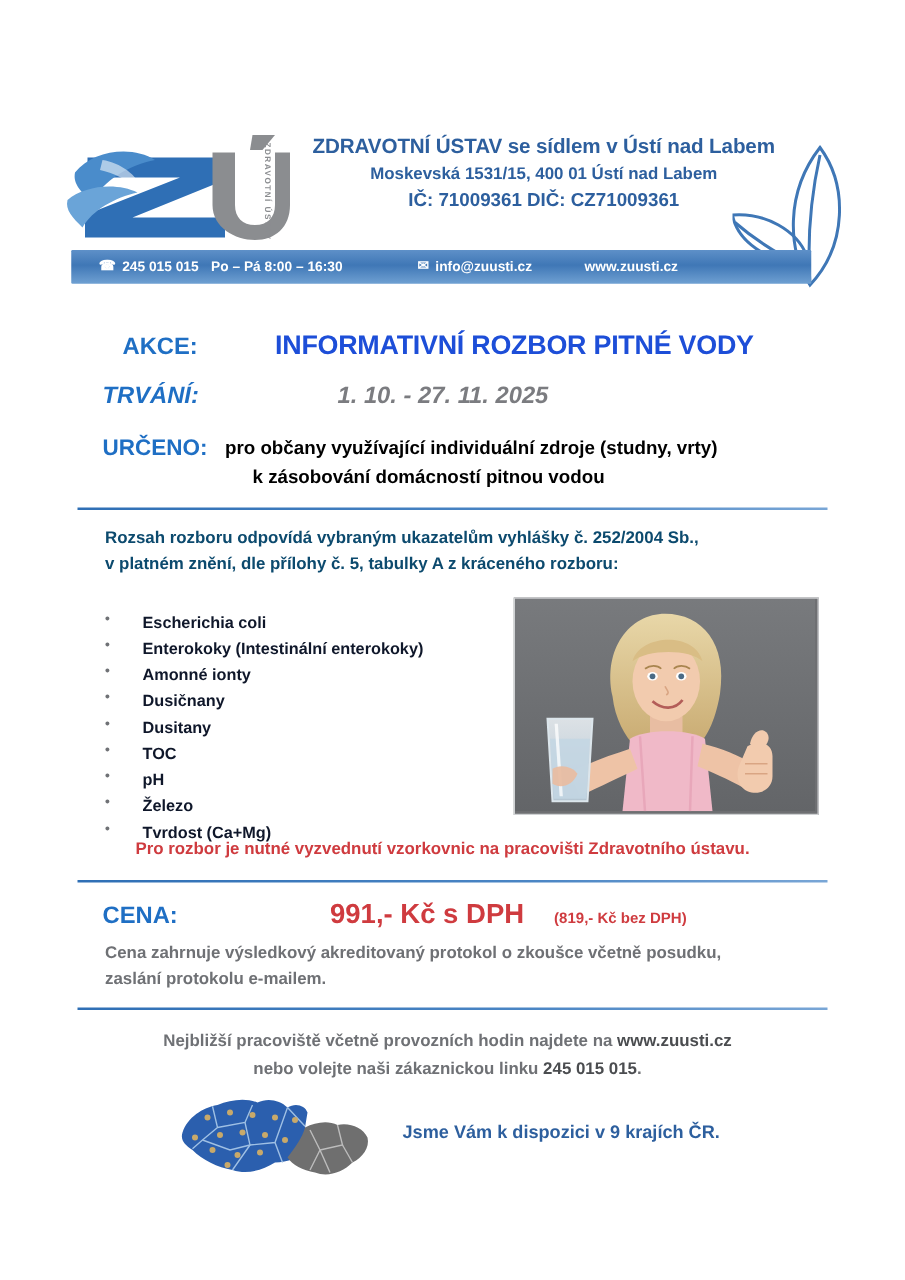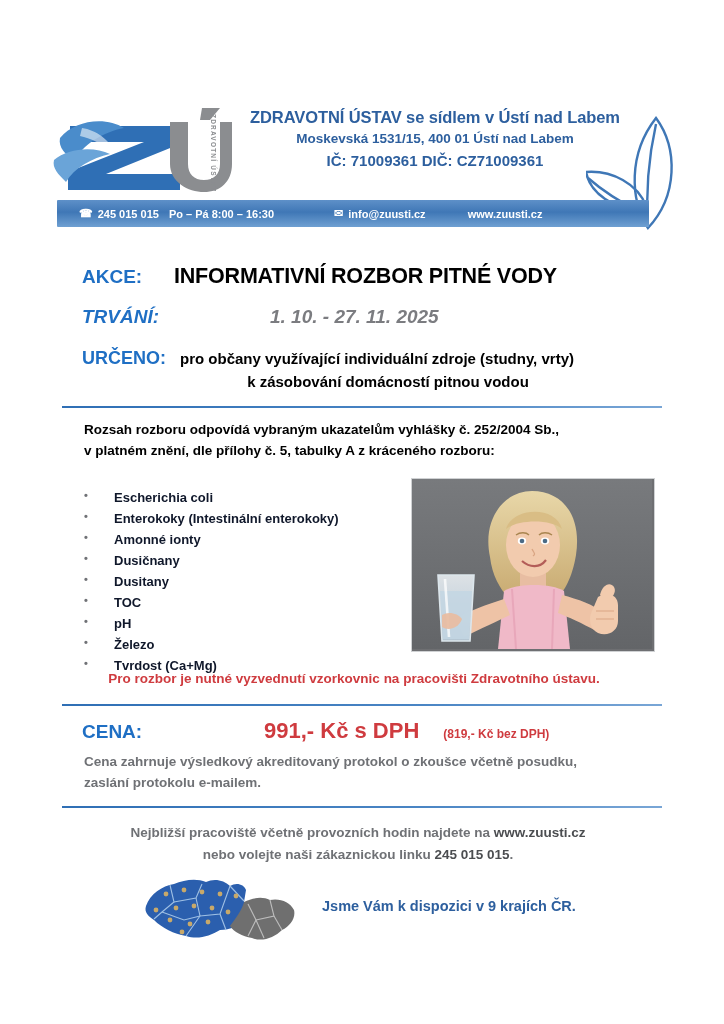--- a/index.html
+++ b/index.html
@@ -100,34 +100,35 @@
   .cb-item { display:flex; align-items:center; white-space:nowrap; }
   .cb-phone { margin-left: 22px; }
   .cb-hours { margin-left: 10px; }
   .cb-mail  { margin-left: 60px; }
   .cb-web   { margin-left: 42px; }
   .cb-ico { display:inline-block; margin-right:5px; line-height:1; font-size:11px; }
 
   
   .akce-row {
     position: absolute;
-    left: 82px; top: 264px;
+    left: 98px; top: 264px;
     width: 580px;
     display: flex;
     align-items: baseline;
+    gap: 30px;
   }
   .lbl-blue {
     color: #1f6fc4;
     font-weight: bold;
   }
   .akce-lbl { font-size: 19px; width: 92px; }
   .akce-val {
     font-size: 21.5px;
     font-weight: bold;
-    color: #000000;
+    color: #1d4ed8;
     letter-spacing: -0.2px;
     white-space: nowrap;
   }
 
   .trvani-row {
     position: absolute;
     left: 82px; top: 306px;
     width: 580px;
     display: flex;
     align-items: baseline;
@@ -149,42 +150,42 @@
     display: flex;
     align-items: flex-start;
   }
   .urceno-lbl { font-size: 18px; width: 98px; flex: none; }
   .urceno-val {
     font-size: 15px;
     font-weight: bold;
     color: #000000;
     line-height: 1.5;
   }
-  .urceno-l2 { display:block; margin-left: 22px; text-align: center; }
+  .urceno-l2 { display:block; margin-left: 22px; }
 
   
   .divider {
     position: absolute;
     left: 62px;
     width: 600px;
     height: 2px;
     background: linear-gradient(to right, #2f6fb5 0%, #4a85c4 60%, #79a6d6 100%);
   }
   .div1 { top: 406px; }
   .div2 { top: 704px; }
   .div3 { top: 806px; }
 
   
   .scope {
     position: absolute;
     left: 84px; top: 420px;
     width: 575px;
     font-size: 13.5px;
     font-weight: bold;
-    color: #000000;
+    color: #0c4a6e;
     line-height: 1.55;
   }
 
   
   .list {
     position: absolute;
     left: 82px; top: 487px;
     width: 310px;
     list-style: none;
     margin: 0; padding: 0;

